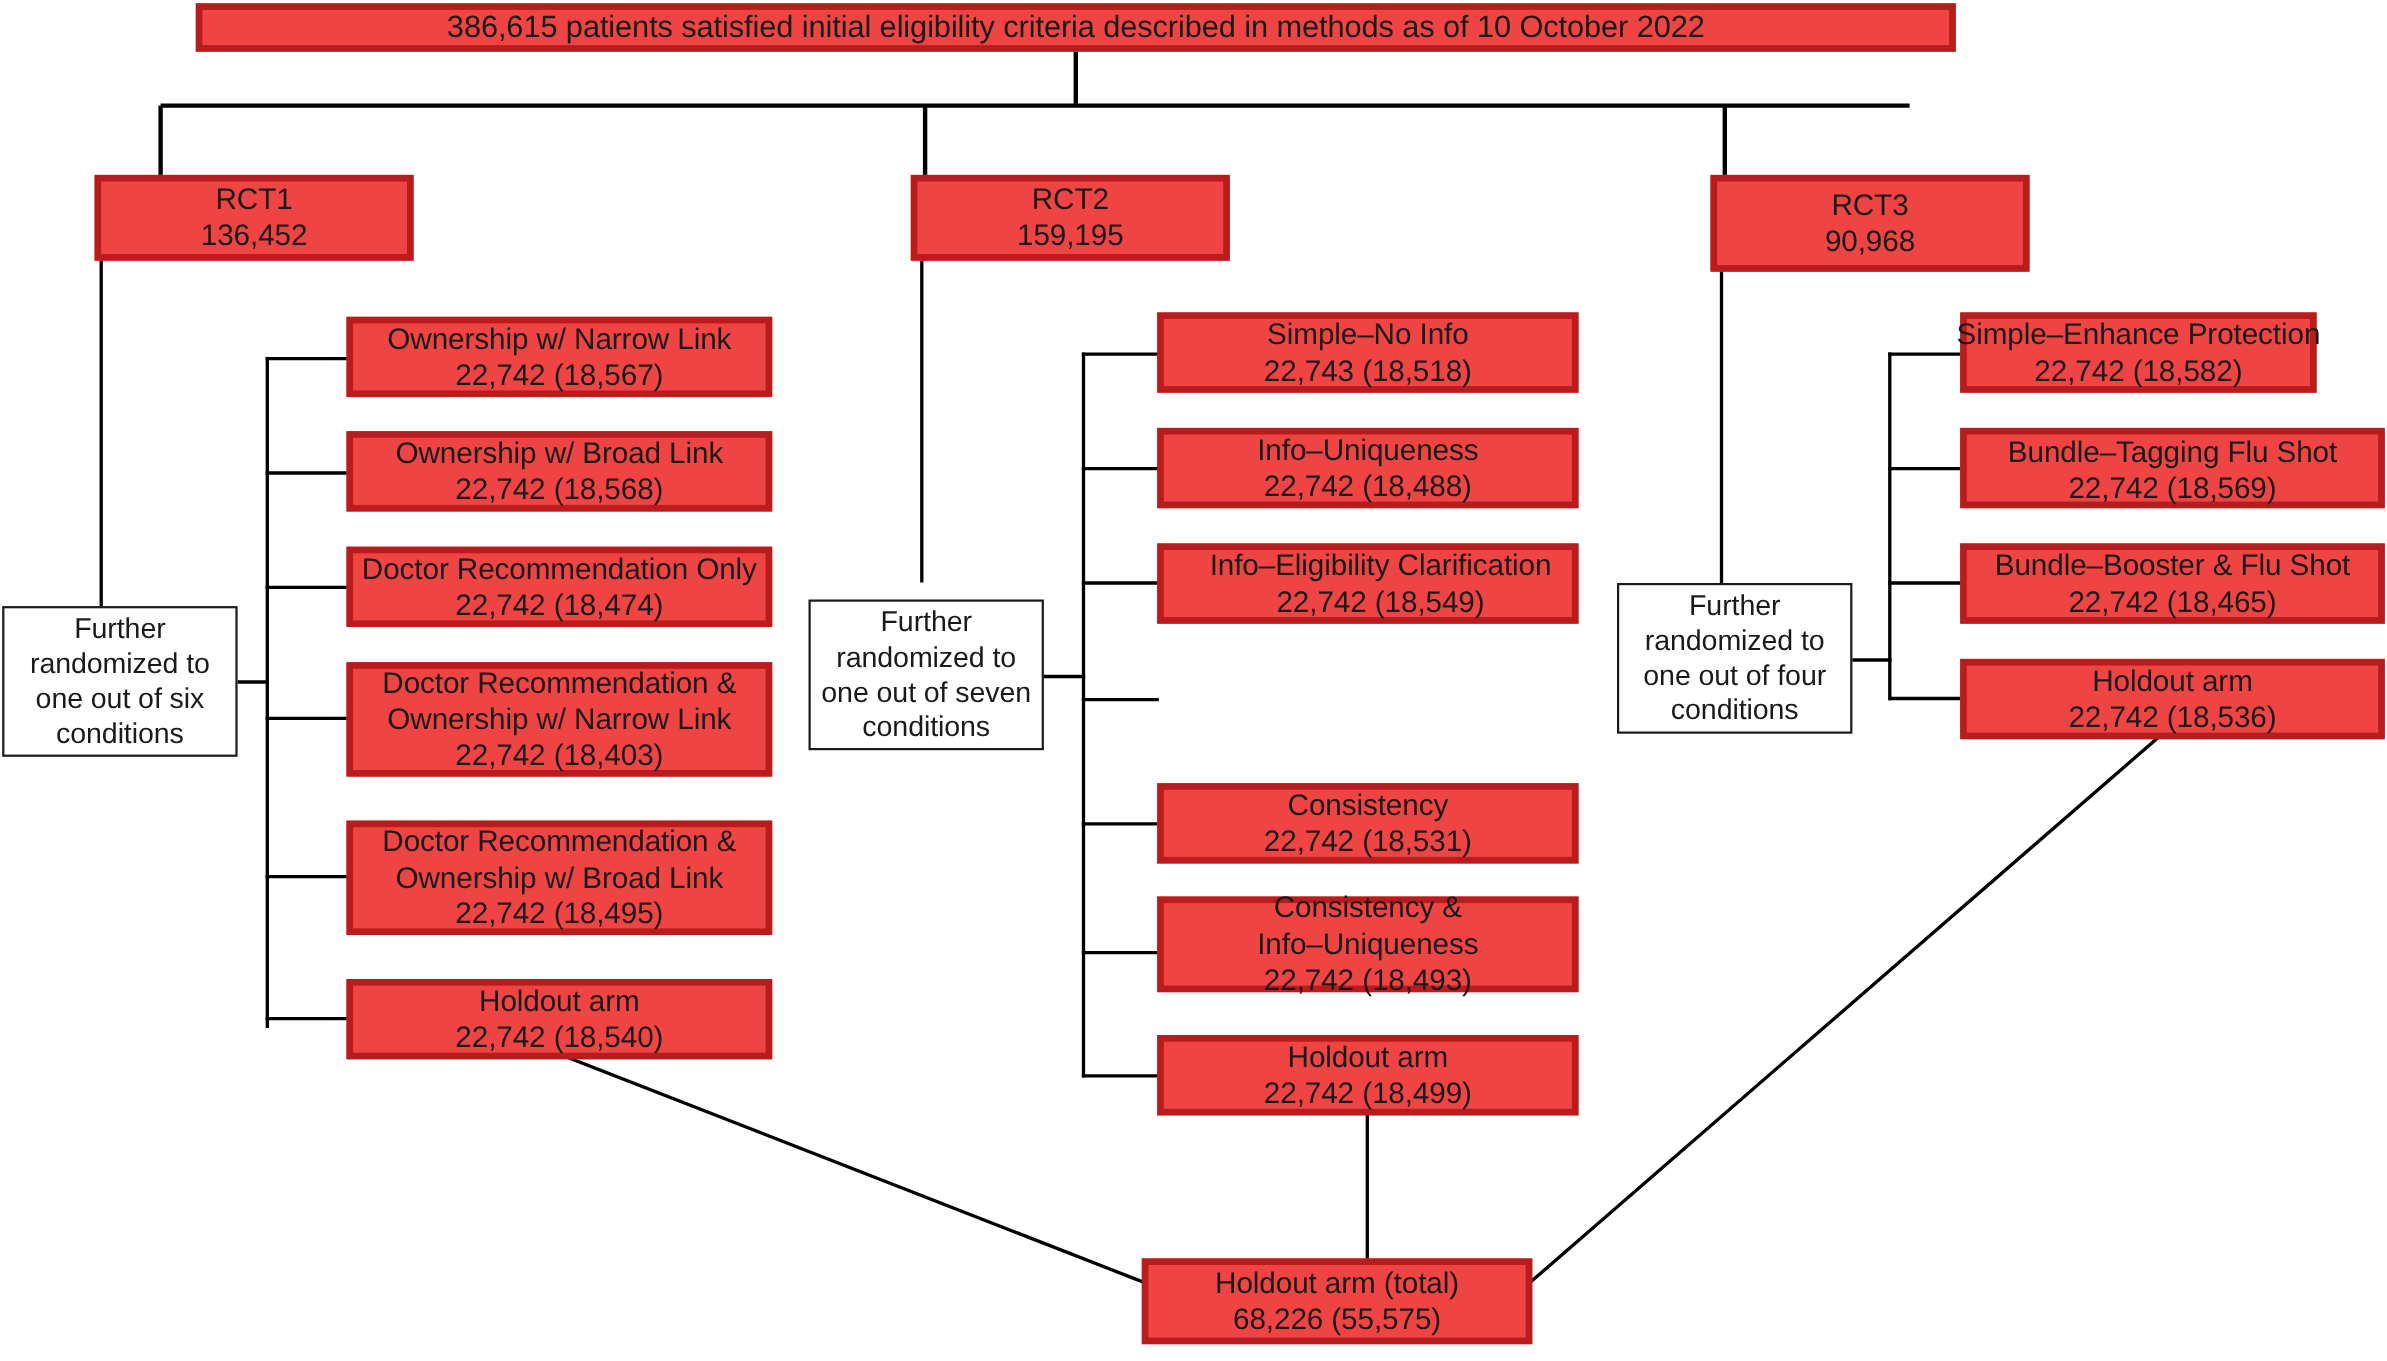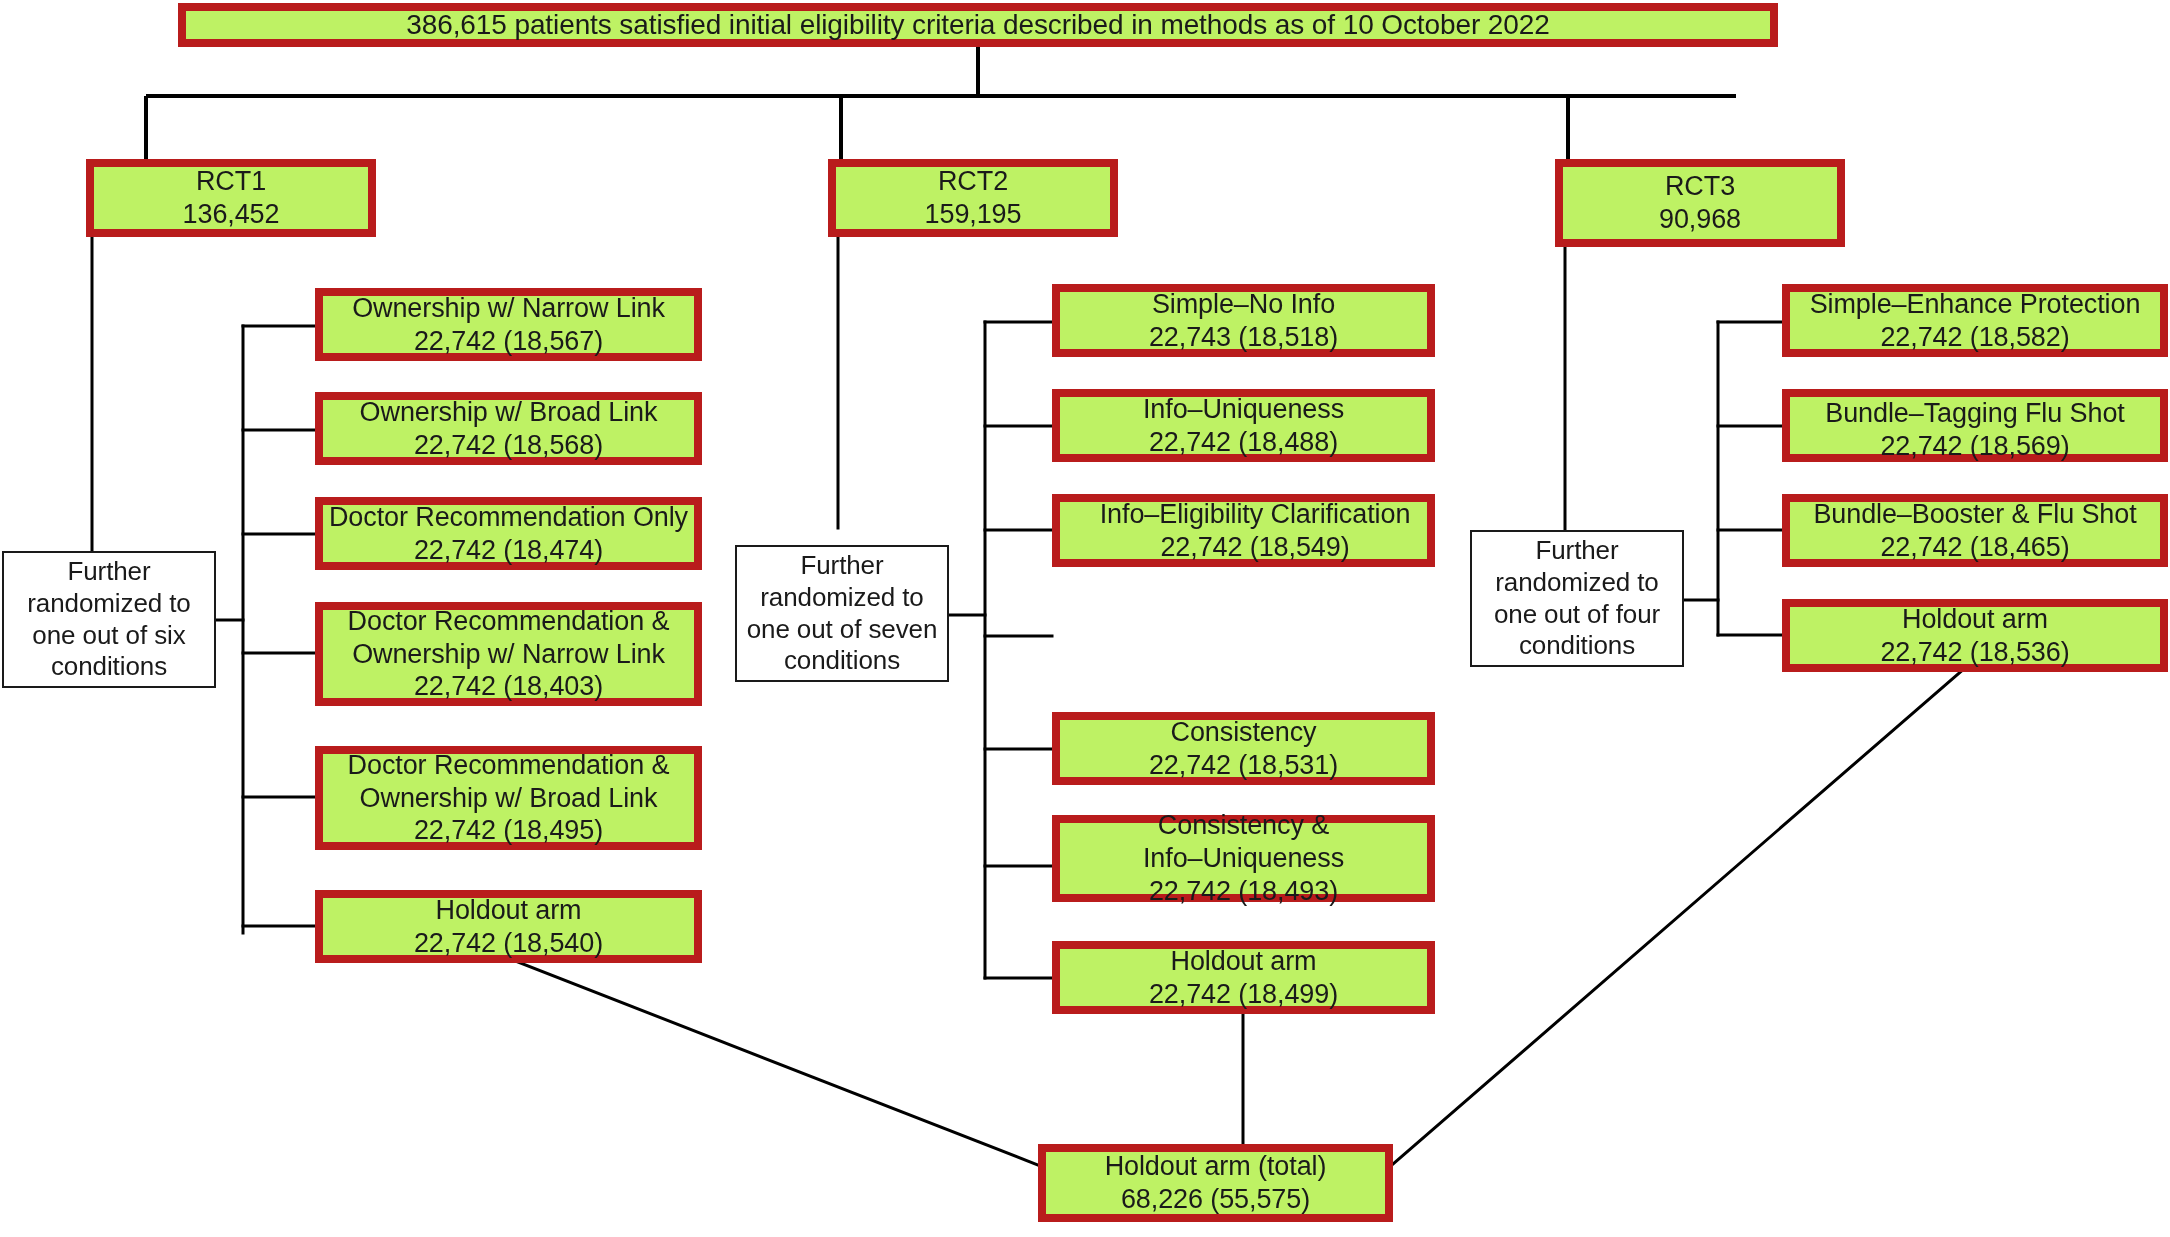--- a/index.html
+++ b/index.html
@@ -32,22 +32,22 @@
     stroke-linecap: square;
   }
   .connector-thick {
     stroke: #000000;
     stroke-width: 4;
     fill: none;
   }
   .node-box {
     position: absolute;
     box-sizing: border-box;
-    border: 8px solid #b91c1c;
-    background: #bef264;
+    border: 6px solid #b91c1c;
+    background: #ef4444;
     display: flex;
     flex-direction: column;
     align-items: center;
     justify-content: center;
     text-align: center;
     color: #1a1a1a;
     line-height: 1.22;
     letter-spacing: -0.1px;
   }
   .node-box.plain {
@@ -198,21 +198,21 @@
     <span class="node-line fs-27">90,968</span>
   </div>
 
   <div class="node-box plain" style="left:1470px; top:530px; width:214px; height:137px;">
     <span class="node-line fs-26">Further</span>
     <span class="node-line fs-26">randomized to</span>
     <span class="node-line fs-26">one out of four</span>
     <span class="node-line fs-26">conditions</span>
   </div>
 
-  <div class="node-box" style="left:1782px; top:284px; width:386px; height:73px;">
+  <div class="node-box" style="left:1782px; top:284px; width:324px; height:73px;">
     <span class="node-line fs-27">Simple–Enhance Protection</span>
     <span class="node-line fs-27">22,742 (18,582)</span>
   </div>
   <div class="node-box" style="left:1782px; top:389px; width:386px; height:73px;justify-content:space-between;">
     <span class="node-line fs-27">Bundle–Tagging Flu Shot</span>
     <span class="node-line fs-27">22,742 (18,569)</span>
   </div>
   <div class="node-box" style="left:1782px; top:494px; width:386px; height:73px;">
     <span class="node-line fs-27">Bundle–Booster &amp; Flu Shot</span>
     <span class="node-line fs-27">22,742 (18,465)</span>

